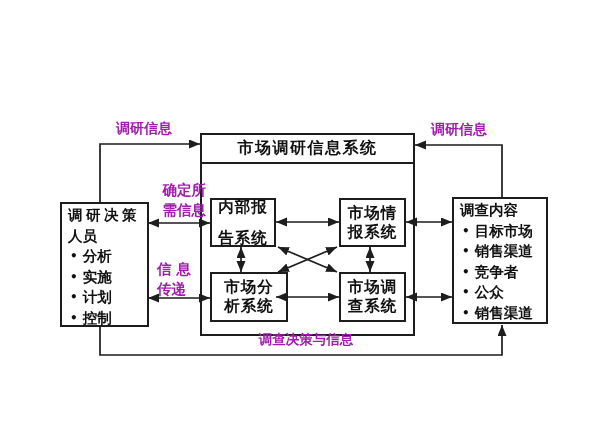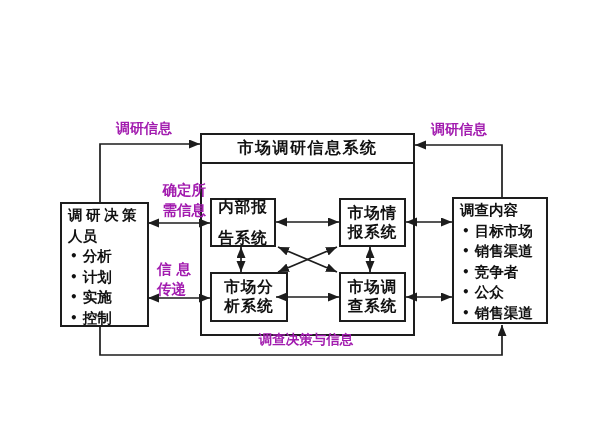--- a/index.html
+++ b/index.html
@@ -51,22 +51,22 @@
   <div class="box" id="sysbox">
     <span>市场调研信息系统</span>
   </div>
 
   <div class="box" id="bigbox"></div>
 
   <div class="box" id="leftbox">
     <div class="t1">调研决策</div>
     <div>人员</div>
     <div class="li"><span class="bu">•</span><span>分析</span></div>
+    <div class="li"><span class="bu">•</span><span>实施</span></div>
     <div class="li"><span class="bu">•</span><span>计划</span></div>
-    <div class="li"><span class="bu">•</span><span>实施</span></div>
     <div class="li"><span class="bu">•</span><span>控制</span></div>
   </div>
 
   <div class="box" id="rightbox">
     <div>调查内容</div>
     <div class="li"><span class="bu">•</span><span>目标市场</span></div>
     <div class="li"><span class="bu">•</span><span>销售渠道</span></div>
     <div class="li"><span class="bu">•</span><span>竞争者</span></div>
     <div class="li"><span class="bu">•</span><span>公众</span></div>
     <div class="li"><span class="bu">•</span><span>销售渠道</span></div>

